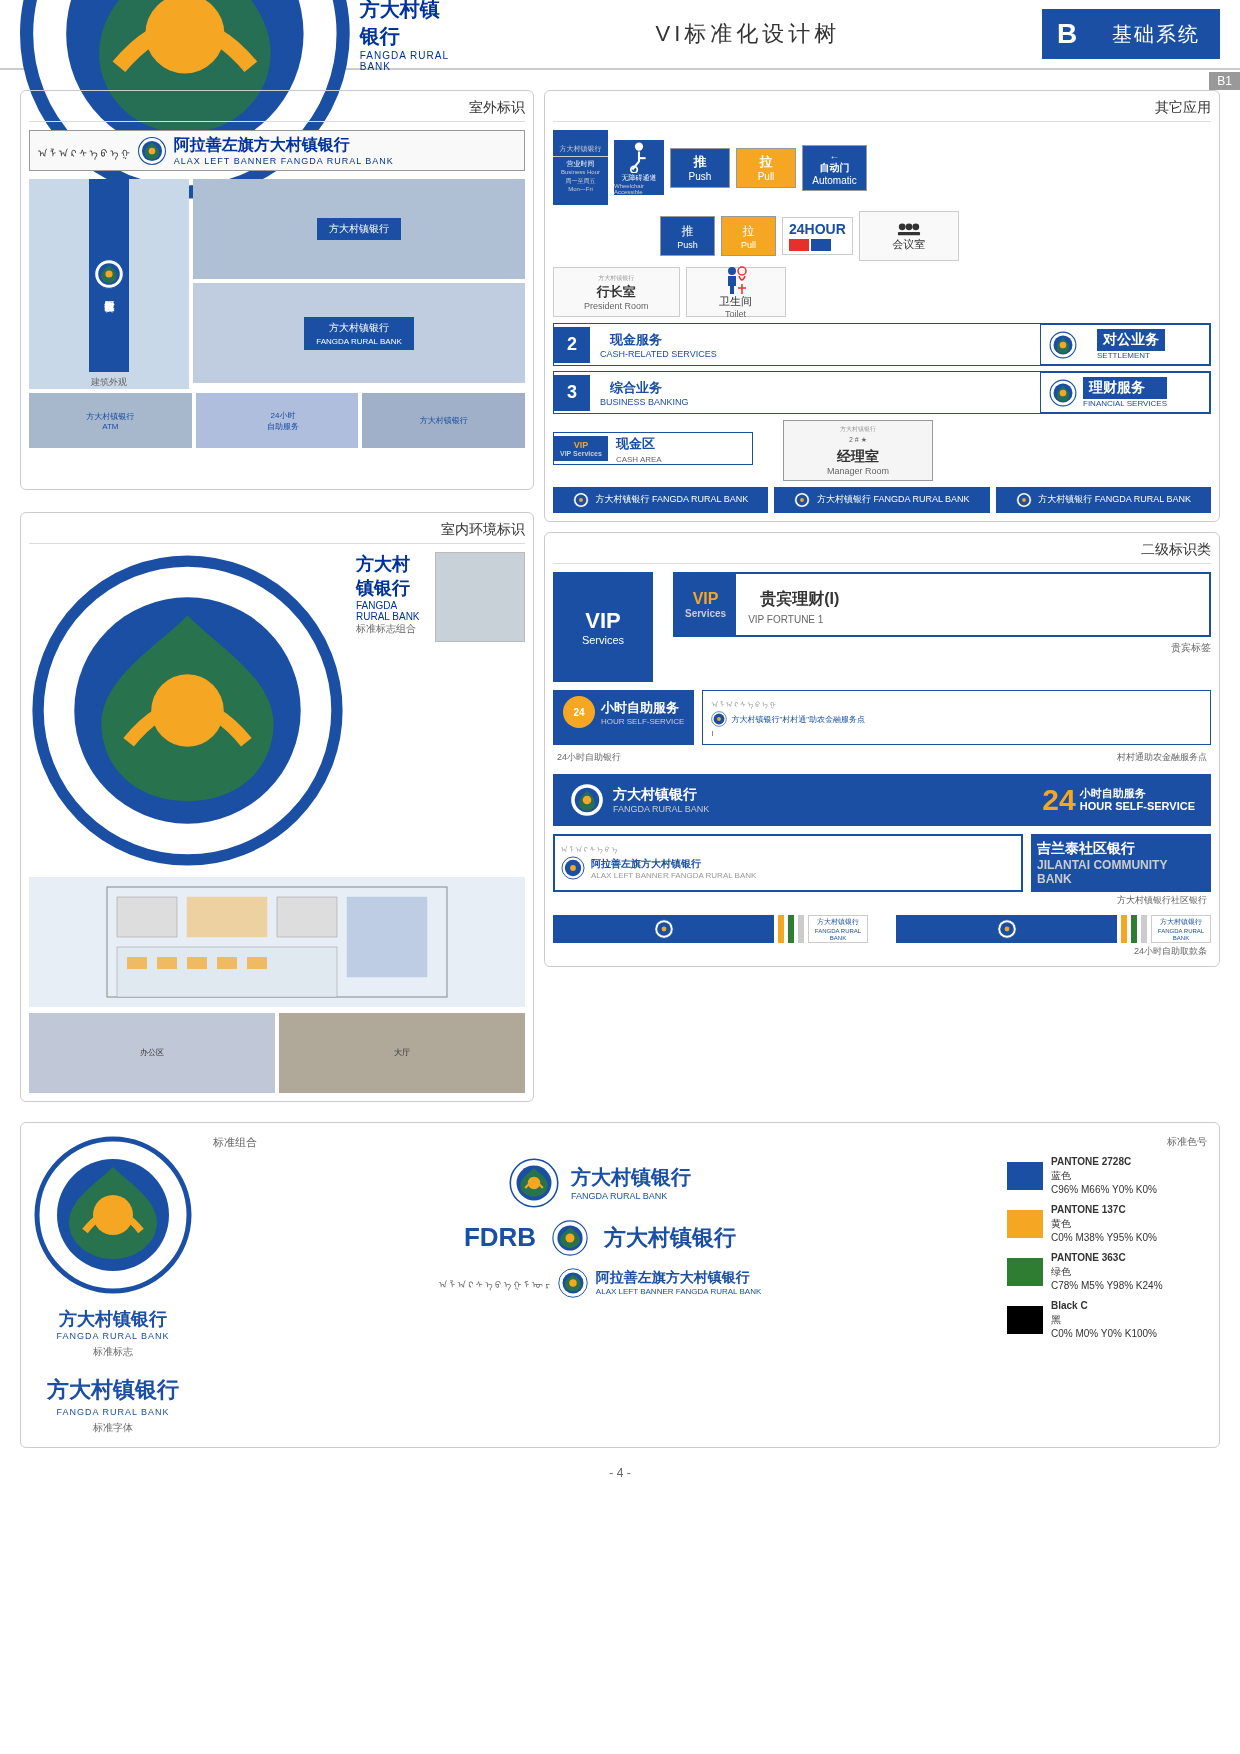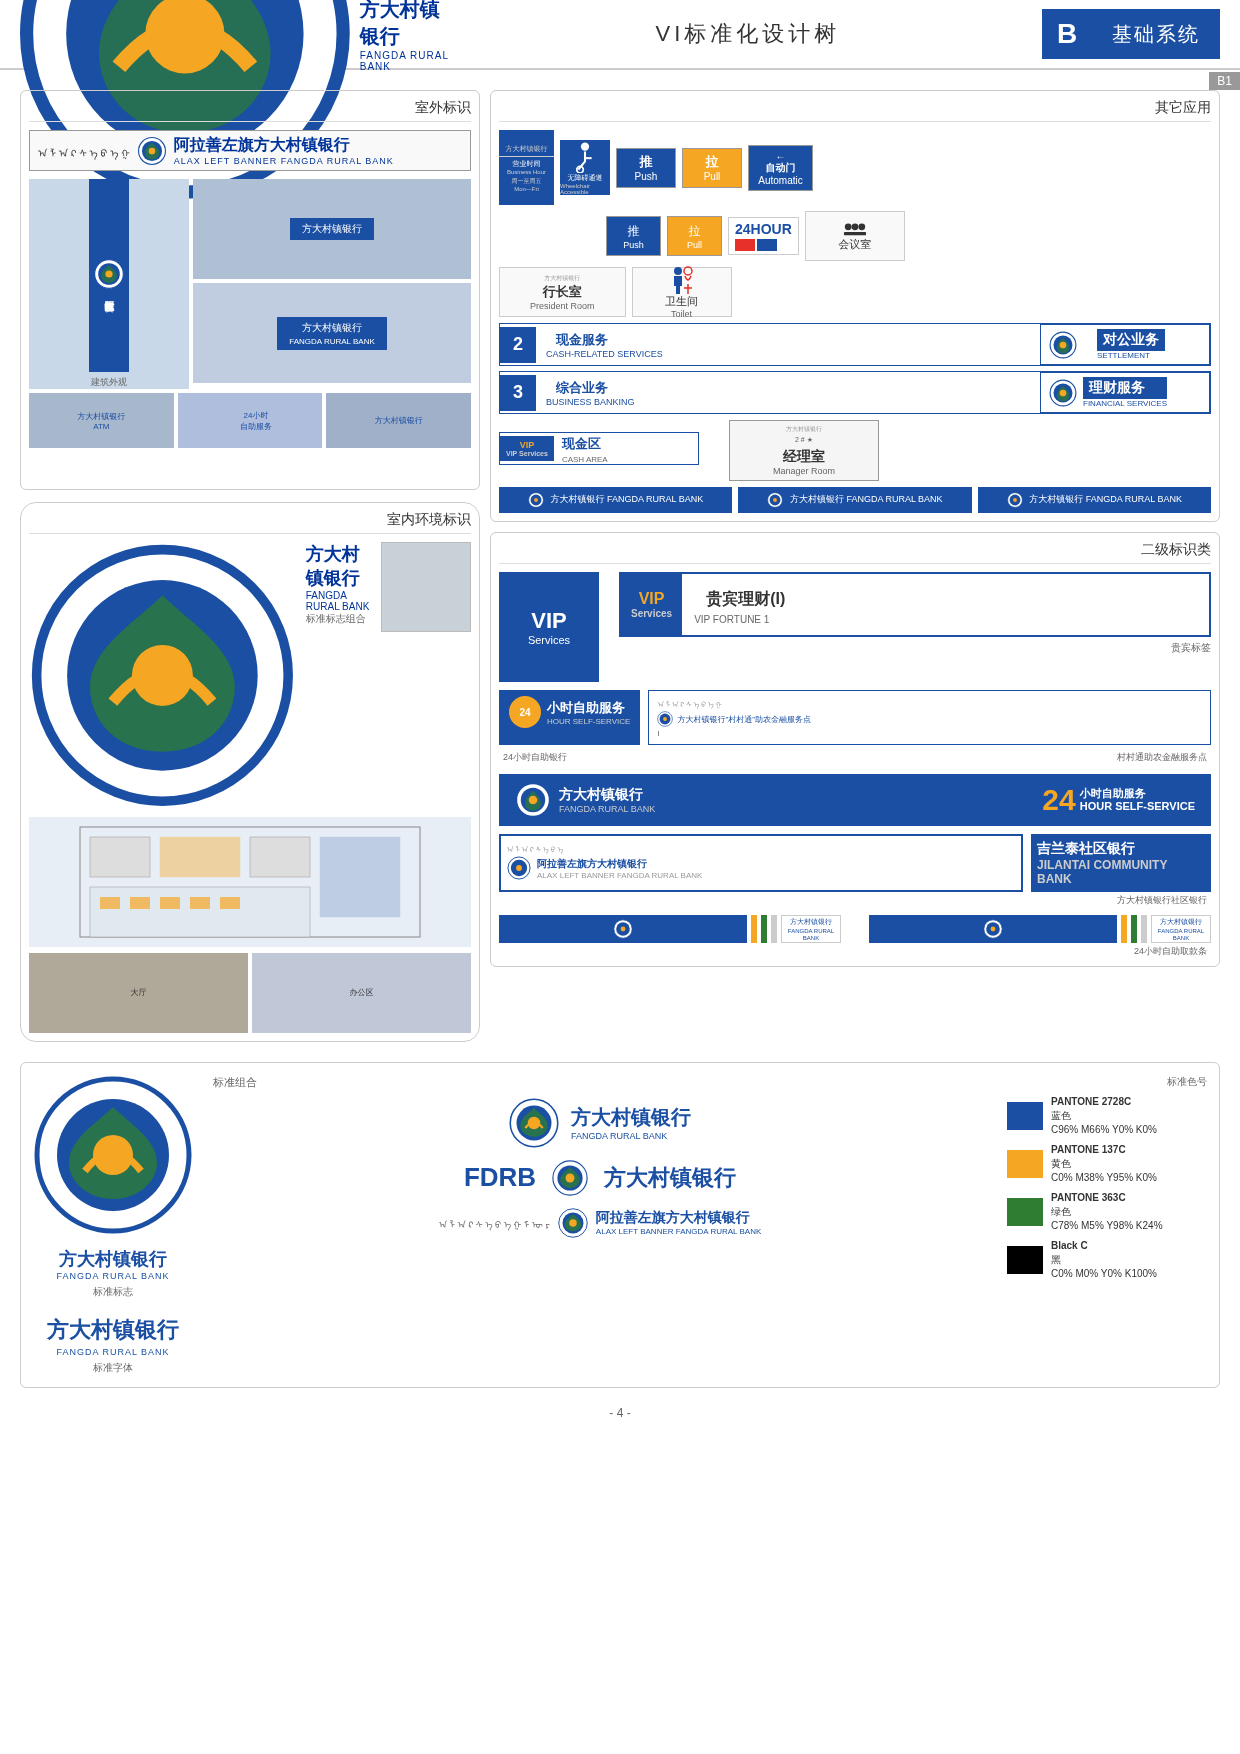--- a/index.html
+++ b/index.html
@@ -88,21 +88,21 @@
     
     .main-content {
       display: flex;
       padding: 10px 20px;
       gap: 10px;
       margin-top: 10px;
     }
 
     
     .left-panel {
-      width: 460px;
+      width: 514px;
       flex-shrink: 0;
     }
 
     
     .right-panel {
       flex: 1;
     }
 
     .outdoor-section {
       border: 1px solid #ccc;
@@ -165,23 +165,23 @@
       display: flex;
       align-items: center;
       justify-content: center;
       font-size: 9px;
       color: #555;
     }
 
     
     .indoor-section {
       border: 1px solid #ccc;
-      border-radius: 16px;
+      border-radius: 6px;
       padding: 8px;
-      margin-top: 12px;
+      margin-top: 22px;
     }
     .indoor-logo-area {
       display: flex;
       align-items: flex-start;
       gap: 10px;
       margin-bottom: 8px;
     }
     .indoor-logo-circle {
       width: 70px;
       height: 70px;
@@ -839,25 +839,25 @@
 
           <rect x="40" y="80" width="20" height="12" fill="#f5a623" opacity="0.7"></rect>
           <rect x="70" y="80" width="20" height="12" fill="#f5a623" opacity="0.7"></rect>
           <rect x="100" y="80" width="20" height="12" fill="#f5a623" opacity="0.7"></rect>
           <rect x="130" y="80" width="20" height="12" fill="#f5a623" opacity="0.7"></rect>
           <rect x="160" y="80" width="20" height="12" fill="#f5a623" opacity="0.7"></rect>
         </svg>
       </div>
 
       <div class="indoor-interior-photos">
+        <div class="interior-photo" style="background:#c0c8d8;">
+          <div style="font-size:8px; text-align:center; color:#333;">办公区</div>
+        </div>
         <div class="interior-photo" style="background:#b0a898;">
           <div style="font-size:8px; text-align:center; color:#333;">大厅</div>
-        </div>
-        <div class="interior-photo" style="background:#c0c8d8;">
-          <div style="font-size:8px; text-align:center; color:#333;">办公区</div>
         </div>
       </div>
     </div>
   </div>
 
   <div class="right-panel">
 
     <div class="other-apps-section">
       <div class="section-title-box">其它应用</div>
 

